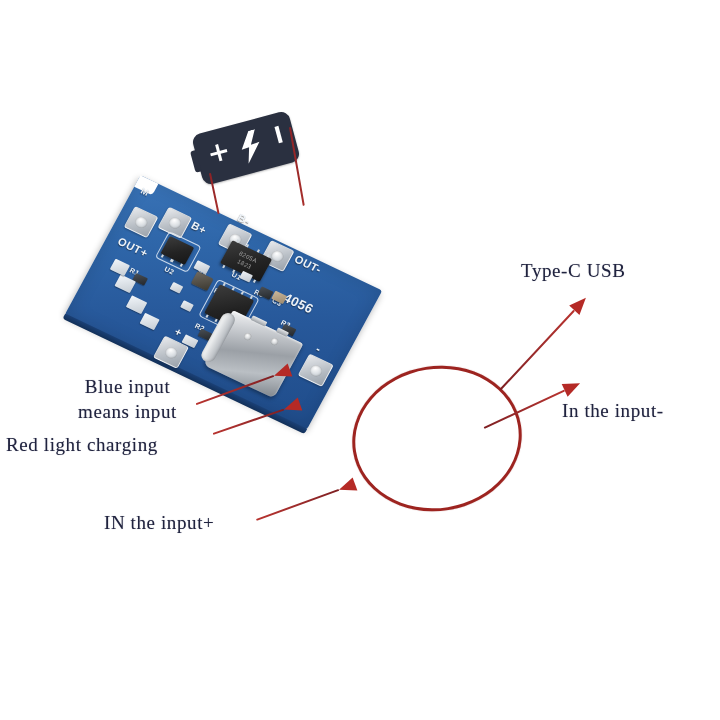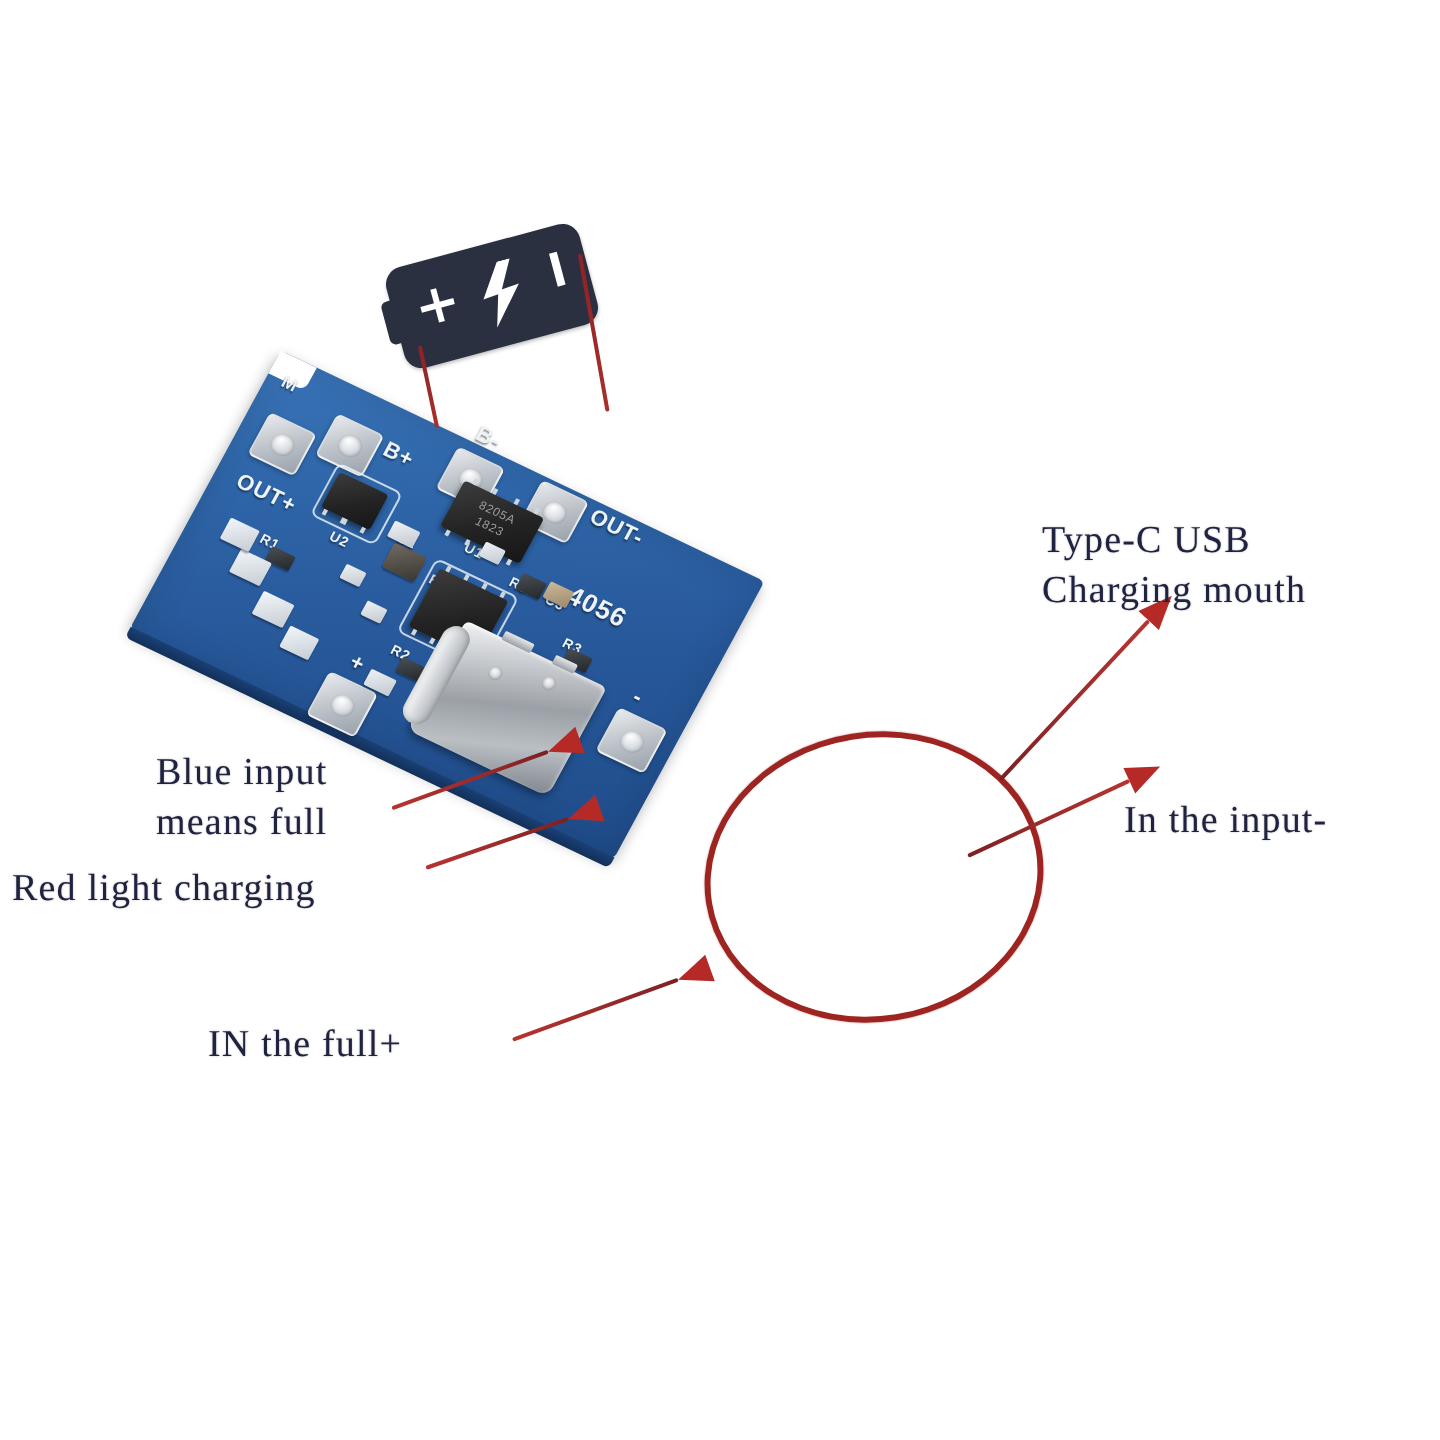--- a/index.html
+++ b/index.html
@@ -15,20 +15,21 @@
   
   .anno{
     position:absolute;
     color:#20233f;
     font-family:"Liberation Serif", serif;
     font-size:19px;
     letter-spacing:0.6px;
     line-height:1.32;
     white-space:nowrap;
     text-shadow:0 0 1px rgba(32,35,63,.35);
+    text-align:right;
   }
 
   #lbl-blue-full{left:78px;top:374px;text-align:center;}
   #lbl-red-charging{left:6px;top:432px;}
   #lbl-in-input-plus{left:104px;top:510px;}
   #lbl-typec{left:521px;top:258px;}
   #lbl-in-input-minus{left:562px;top:398px;}
 
   
   .arrow{position:absolute;transform-origin:0 50%;height:0;}
@@ -335,27 +336,26 @@
     <div class="head" style="left:109px;"></div>
   </div>
 
   <div class="arrow" style="left:484px;top:428px;width:106px;transform:rotate(-25deg);">
     <div class="shaft" style="left:0px;width:89px;"></div>
     <div class="head" style="left:89px;"></div>
   </div>
 
   <div class="anno" id="lbl-blue-full">
     <div>Blue input</div>
-    <div>means full</div>
+    <div>means input</div>
   </div>
 
   <div class="anno" id="lbl-red-charging">Red light charging</div>
 
-  <div class="anno" id="lbl-in-input-plus">IN the full+</div>
+  <div class="anno" id="lbl-in-input-plus">IN the input+</div>
 
   <div class="anno" id="lbl-typec">
     <div>Type-C USB</div>
-    <div>Charging mouth</div>
   </div>
 
   <div class="anno" id="lbl-in-input-minus">In the input-</div>
 
 </div>
 
 </body></html>

